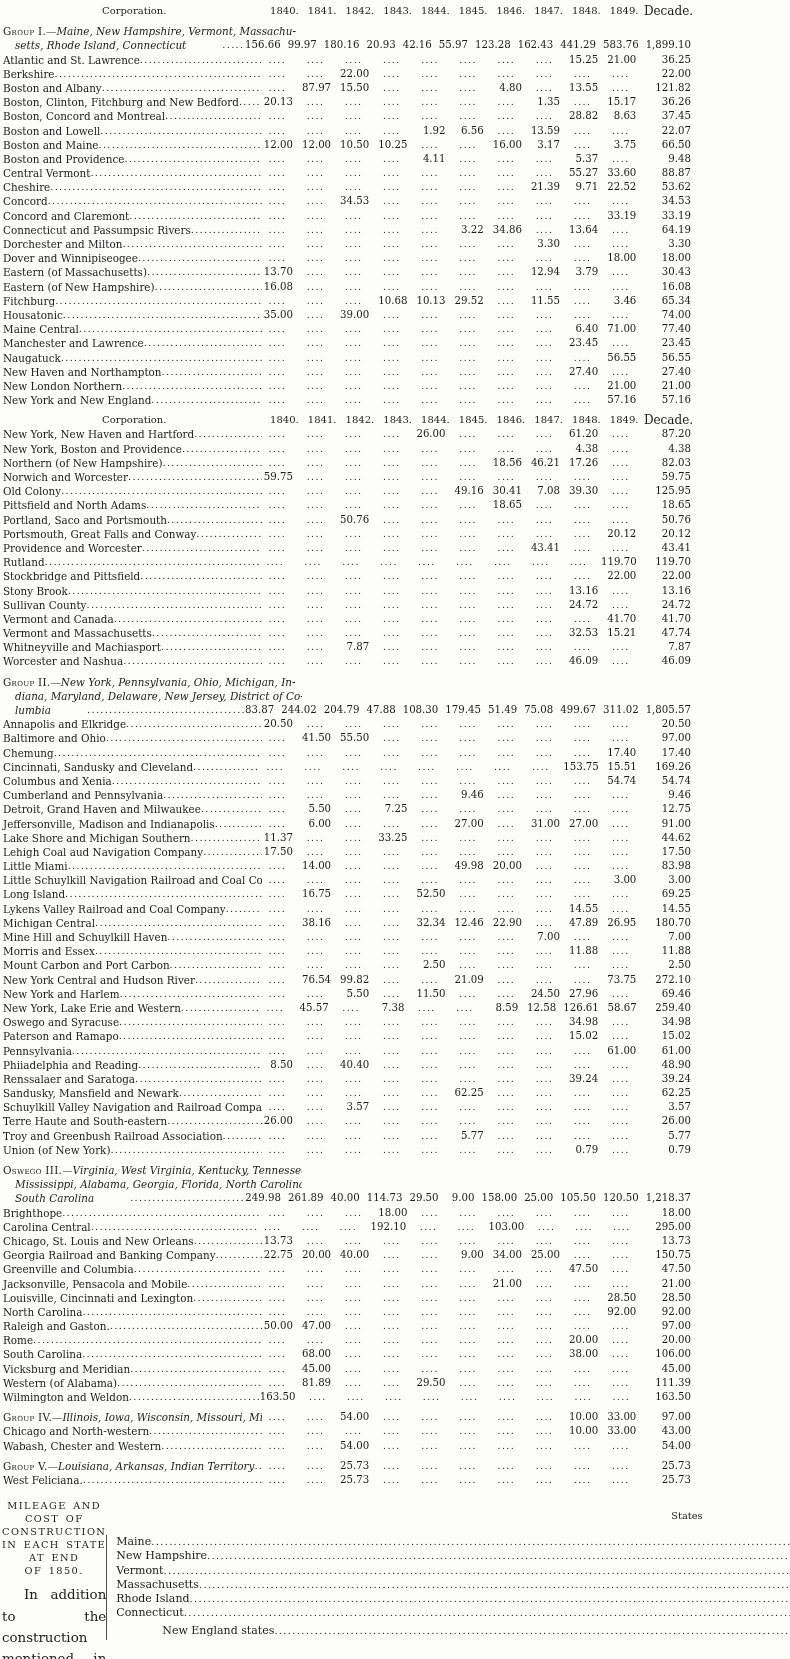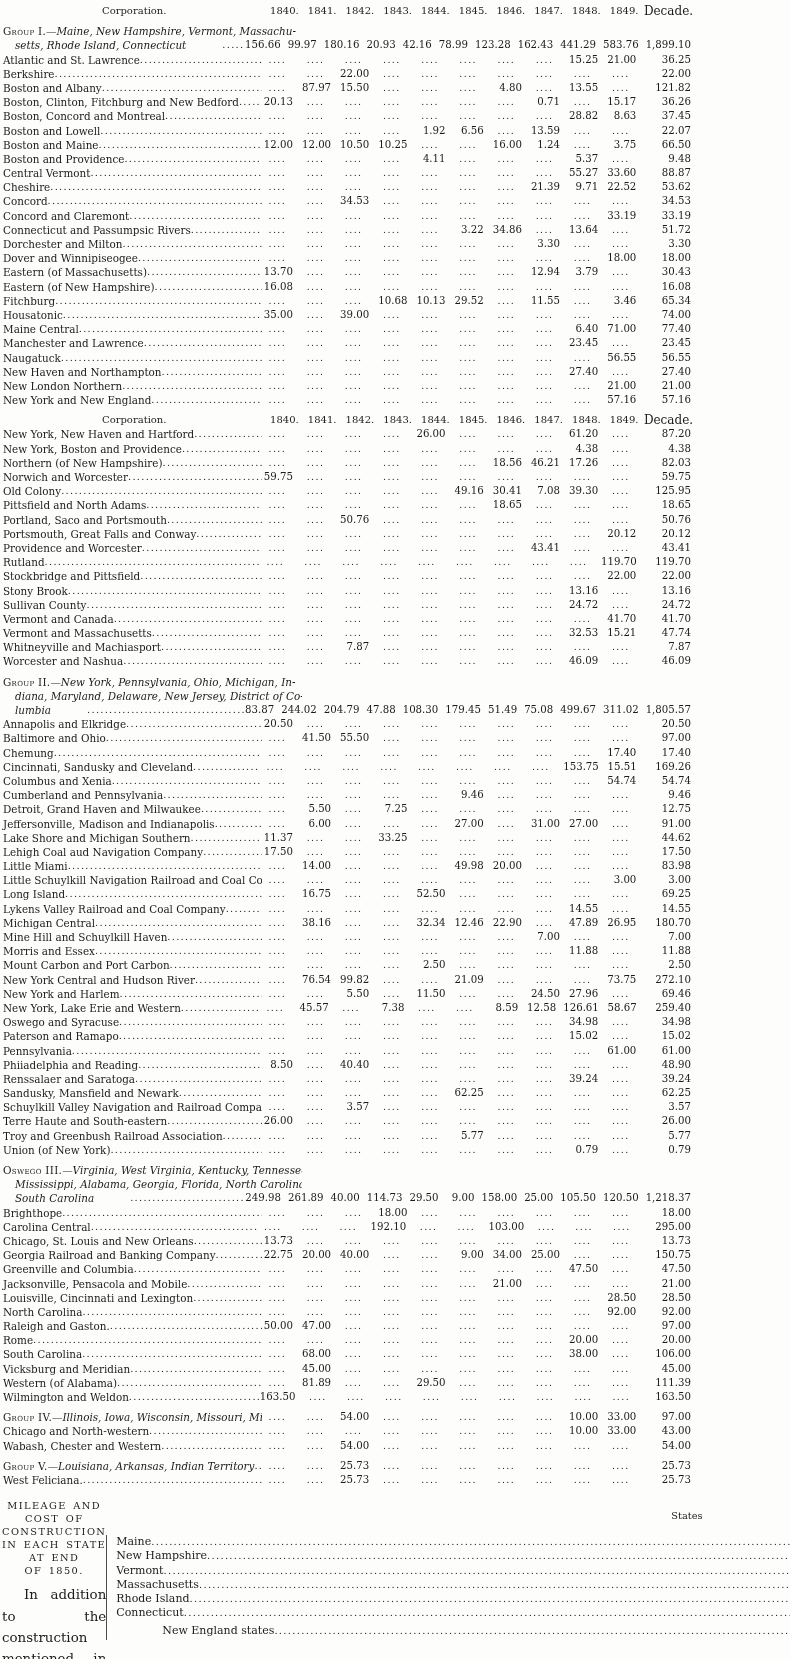--- a/index.html
+++ b/index.html
@@ -73,21 +73,21 @@
       <div class="trow">
         <div class="c-name ind">
           <span class="nm it">setts, Rhode Island, Connecticut</span>
           <span class="leader">............................................................................................................................................................................................................................</span>
         </div>
         <div class="c-y num">156.66</div>
         <div class="c-y num">99.97</div>
         <div class="c-y num">180.16</div>
         <div class="c-y num">20.93</div>
         <div class="c-y num">42.16</div>
-        <div class="c-y num">78.99</div>
+        <div class="c-y num">55.97</div>
         <div class="c-y num">123.28</div>
         <div class="c-y num">162.43</div>
         <div class="c-y num">441.29</div>
         <div class="c-y num">583.76</div>
         <div class="c-d num">1,899.10</div>
       </div>
       <div class="trow">
         <div class="c-name">
           <span class="nm">Atlantic and St. Lawrence</span>
           <span class="leader">............................................................................................................................................................................................................................</span>
@@ -143,21 +143,21 @@
           <span class="nm">Boston, Clinton, Fitchburg and New Bedford</span>
           <span class="leader">............................................................................................................................................................................................................................</span>
         </div>
         <div class="c-y num">20.13</div>
         <div class="c-y dots">....</div>
         <div class="c-y dots">....</div>
         <div class="c-y dots">....</div>
         <div class="c-y dots">....</div>
         <div class="c-y dots">....</div>
         <div class="c-y dots">....</div>
-        <div class="c-y num">0.71</div>
+        <div class="c-y num">1.35</div>
         <div class="c-y dots">....</div>
         <div class="c-y num">15.17</div>
         <div class="c-d num">36.26</div>
       </div>
       <div class="trow">
         <div class="c-name">
           <span class="nm">Boston, Concord and Montreal</span>
           <span class="leader">............................................................................................................................................................................................................................</span>
         </div>
         <div class="c-y dots">....</div>
@@ -194,21 +194,21 @@
           <span class="nm">Boston and Maine</span>
           <span class="leader">............................................................................................................................................................................................................................</span>
         </div>
         <div class="c-y num">12.00</div>
         <div class="c-y num">12.00</div>
         <div class="c-y num">10.50</div>
         <div class="c-y num">10.25</div>
         <div class="c-y dots">....</div>
         <div class="c-y dots">....</div>
         <div class="c-y num">16.00</div>
-        <div class="c-y num">1.24</div>
+        <div class="c-y num">3.17</div>
         <div class="c-y dots">....</div>
         <div class="c-y num">3.75</div>
         <div class="c-d num">66.50</div>
       </div>
       <div class="trow">
         <div class="c-name">
           <span class="nm">Boston and Providence</span>
           <span class="leader">............................................................................................................................................................................................................................</span>
         </div>
         <div class="c-y dots">....</div>
@@ -299,21 +299,21 @@
         <div class="c-y dots">....</div>
         <div class="c-y dots">....</div>
         <div class="c-y dots">....</div>
         <div class="c-y dots">....</div>
         <div class="c-y dots">....</div>
         <div class="c-y num">3.22</div>
         <div class="c-y num">34.86</div>
         <div class="c-y dots">....</div>
         <div class="c-y num">13.64</div>
         <div class="c-y dots">....</div>
-        <div class="c-d num">51.72</div>
+        <div class="c-d num">64.19</div>
       </div>
       <div class="trow">
         <div class="c-name">
           <span class="nm">Dorchester and Milton</span>
           <span class="leader">............................................................................................................................................................................................................................</span>
         </div>
         <div class="c-y dots">....</div>
         <div class="c-y dots">....</div>
         <div class="c-y dots">....</div>
         <div class="c-y dots">....</div>

